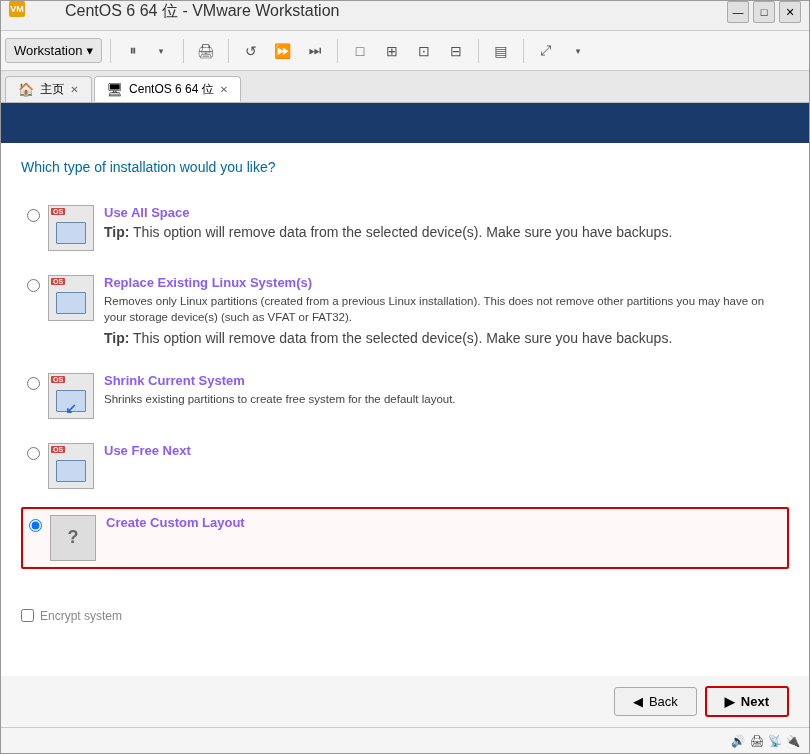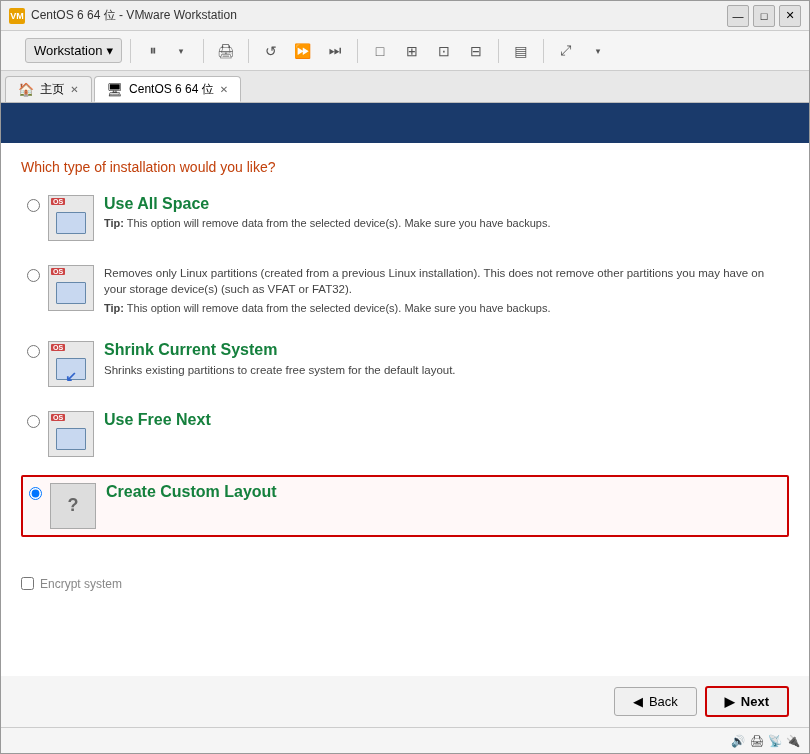--- a/index.html
+++ b/index.html
@@ -3,36 +3,37 @@
   <meta charset="utf-8">
   <style>
     * { margin: 0; padding: 0; box-sizing: border-box; }
     body { width: 810px; height: 754px; font-family: 'SimSun', 'Microsoft YaHei', sans-serif; font-size: 12px; background: #f0f0f0; overflow: hidden; }
 
     
     .title-bar {
       background: #f0f0f0;
       height: 30px;
       display: flex;
-      align-items: center;
-      padding: 10px 8px;
+      align-items: flex-start;
+      padding: 0 8px;
       border-bottom: 1px solid #ccc;
       user-select: none;
+      gap: 34px;
     }
     .title-bar-icon {
       width: 16px; height: 16px;
       background: #e8a000;
       border-radius: 2px;
       margin-right: 6px;
       display: flex; align-items: center; justify-content: center;
       font-size: 10px; color: white; font-weight: bold;
     }
     .title-bar-text {
       flex: 1;
-      font-size: 12px;
+      font-size: 16px;
       color: #333;
     }
     .title-bar-buttons {
       display: flex; gap: 4px;
     }
     .title-btn {
       width: 22px; height: 22px;
       background: #e0e0e0;
       border: 1px solid #aaa;
       border-radius: 2px;
@@ -40,21 +41,21 @@
       font-size: 11px;
       cursor: pointer;
     }
 
     
     .toolbar {
       background: #f5f5f5;
       height: 40px;
       display: flex;
       align-items: center;
-      padding: 0 24px;
+      padding: 0 4px;
       border-bottom: 1px solid #ccc;
       gap: 4px;
     }
     .workstation-btn {
       display: flex; align-items: center; gap: 4px;
       padding: 4px 8px;
       background: #e8e8e8;
       border: 1px solid #bbb;
       border-radius: 3px;
       cursor: pointer;
@@ -102,22 +103,22 @@
       height: 40px;
       width: 100%;
     }
 
     .main-content {
       padding: 16px 20px;
     }
 
     .question-text {
       font-size: 14px;
-      color: #c2410c;
-      margin-bottom: 14px;
+      color: #0369a1;
+      margin-bottom: 24px;
     }
 
     
     .option-row {
       display: flex;
       align-items: flex-start;
       margin-bottom: 12px;
       padding: 6px;
     }
     .option-row.selected {
@@ -160,32 +161,32 @@
       position: relative;
     }
     .option-icon .arrow-overlay {
       position: absolute;
       bottom: 2px;
       font-size: 16px;
     }
     .option-text { flex: 1; }
     .option-title {
       font-weight: bold;
-      font-size: 16px;
-      color: #15803d;
+      font-size: 13px;
+      color: #8b5cf6;
       margin-bottom: 3px;
     }
     .option-desc {
       font-size: 11.5px;
       color: #444;
       line-height: 1.4;
       margin-bottom: 4px;
     }
     .option-tip {
-      font-size: 11px;
+      font-size: 14px;
       color: #444;
       line-height: 1.4;
     }
     .tip-bold { font-weight: bold; }
 
     
     .bottom-checks {
       padding: 12px 20px;
       border-top: none;
     }
@@ -338,20 +339,21 @@
 
         <div class="option-row">
           <div class="radio-wrap">
             <input type="radio" name="install-type" value="replace-linux" style="">
           </div>
           <div class="option-icon">
             <span class="os-badge">OS</span>
             <div class="disk-icon"></div>
           </div>
           <div class="option-text">
+            <div class="option-title">Replace Existing Linux System(s)</div>
             <div class="option-desc">Removes only Linux partitions (created from a previous Linux installation).  This does not remove other partitions you may have on your storage device(s) (such as VFAT or FAT32).</div>
             <div class="option-tip">
               <span class="tip-bold">Tip:</span> <span>This option will remove data from the selected device(s).  Make sure you have backups.</span>
             </div>
           </div>
         </div>
 
         <div class="option-row">
           <div class="radio-wrap">
             <input type="radio" name="install-type" value="shrink-current" style="">

